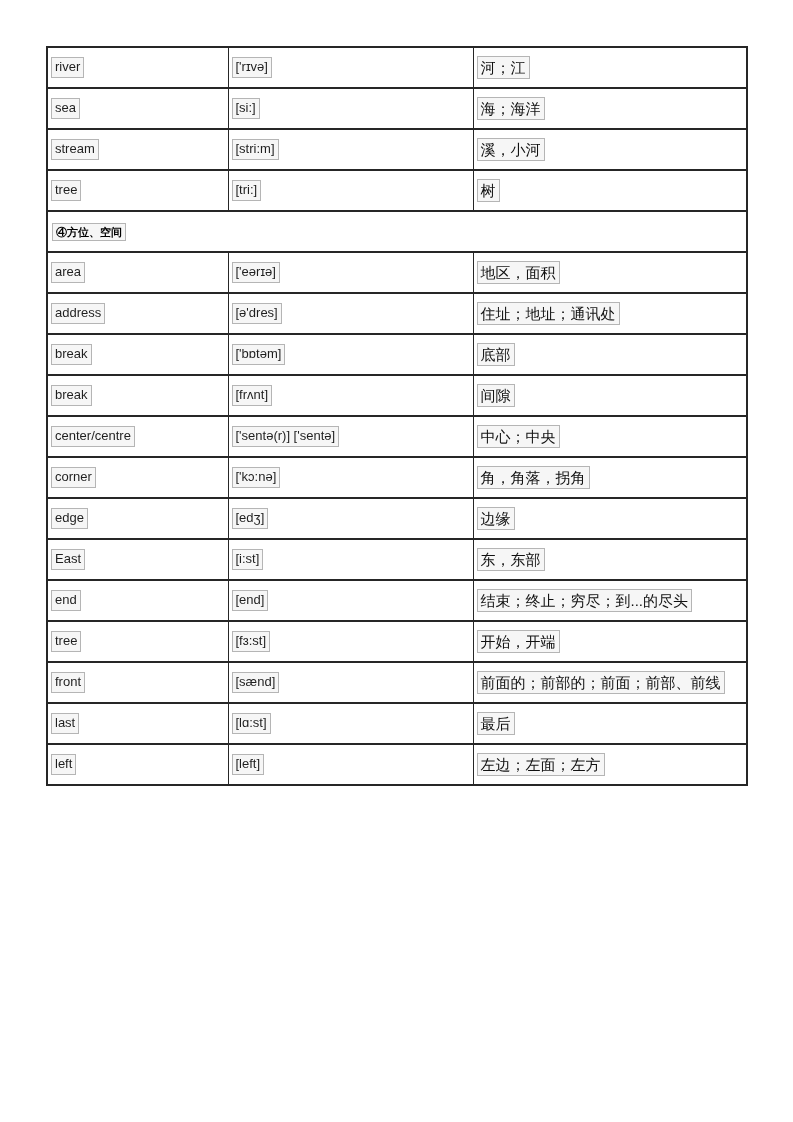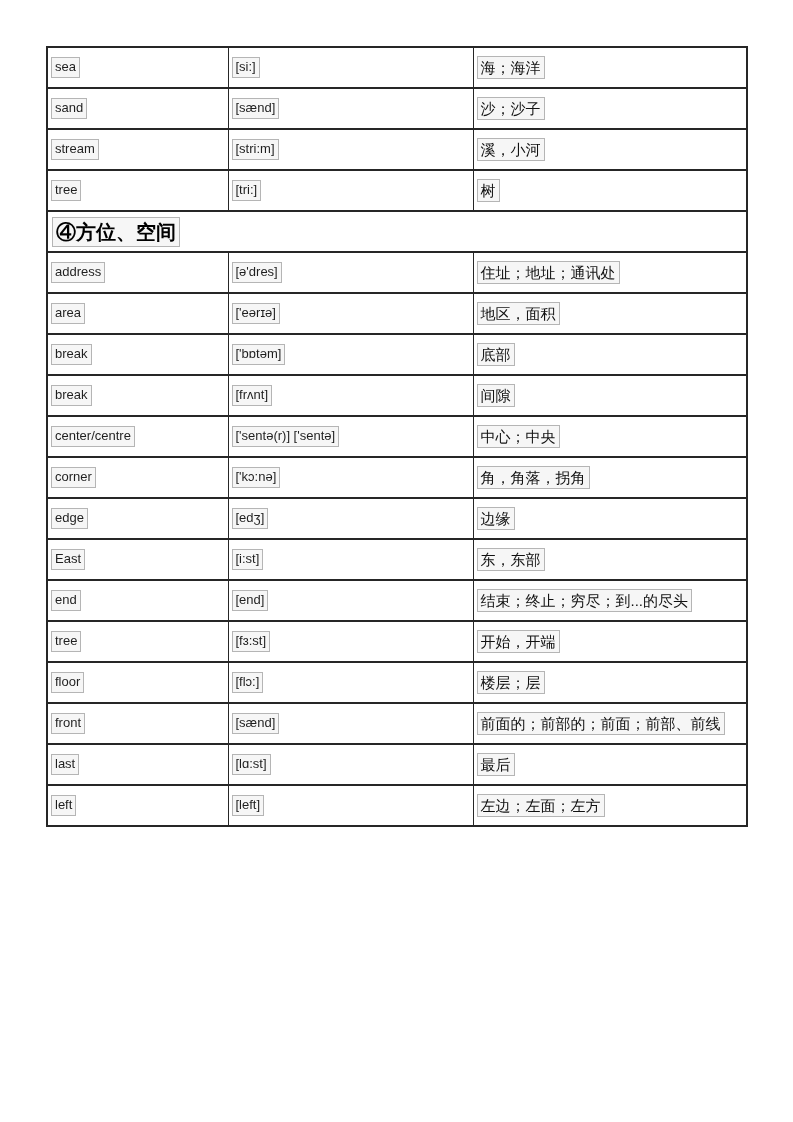--- a/index.html
+++ b/index.html
@@ -47,69 +47,69 @@
     padding: 1px 3px;
     font-size: 13px;
     line-height: 1.3;
     color: #1f1f1f;
   }
   .run.cn {
     font-size: 15px;
     color: #111111;
   }
   .run.section-label {
-    font-size: 20px;
+    font-size: 11px;
     font-weight: bold;
     color: #000000;
     margin-left: 1px;
   }
 </style>
 </head>
 <body>
 
 <div class="page">
   <table class="vocab">
     <colgroup>
       <col style="width:181px">
       <col style="width:245px">
       <col style="width:274px">
     </colgroup>
     <tbody id="vocab-body">
         <tr>
+          <td><span class="run">river</span></td>
+          <td><span class="run">['rɪvə]</span></td>
+          <td><span class="run cn">河；江</span></td>
+        </tr>
+        <tr>
           <td><span class="run">sea</span></td>
           <td><span class="run">[si:]</span></td>
           <td><span class="run cn">海；海洋</span></td>
-        </tr>
-        <tr>
-          <td><span class="run">sand</span></td>
-          <td><span class="run">[sænd]</span></td>
-          <td><span class="run cn">沙；沙子</span></td>
         </tr>
         <tr>
           <td><span class="run">stream</span></td>
           <td><span class="run">[stri:m]</span></td>
           <td><span class="run cn">溪，小河</span></td>
         </tr>
         <tr>
           <td><span class="run">tree</span></td>
           <td><span class="run">[tri:]</span></td>
           <td><span class="run cn">树</span></td>
         </tr>
         <tr class="section-row">
           <td colspan="3"><span class="run section-label">④方位、空间</span></td>
         </tr>
         <tr>
+          <td><span class="run">area</span></td>
+          <td><span class="run">['eərɪə]</span></td>
+          <td><span class="run cn">地区，面积</span></td>
+        </tr>
+        <tr>
           <td><span class="run">address</span></td>
           <td><span class="run">[ə'dres]</span></td>
           <td><span class="run cn">住址；地址；通讯处</span></td>
-        </tr>
-        <tr>
-          <td><span class="run">area</span></td>
-          <td><span class="run">['eərɪə]</span></td>
-          <td><span class="run cn">地区，面积</span></td>
         </tr>
         <tr>
           <td><span class="run">break</span></td>
           <td><span class="run">['bɒtəm]</span></td>
           <td><span class="run cn">底部</span></td>
         </tr>
         <tr>
           <td><span class="run">break</span></td>
           <td><span class="run">[frʌnt]</span></td>
           <td><span class="run cn">间隙</span></td>
@@ -138,25 +138,20 @@
           <td><span class="run">end</span></td>
           <td><span class="run">[end]</span></td>
           <td><span class="run cn">结束；终止；穷尽；到...的尽头</span></td>
         </tr>
         <tr>
           <td><span class="run">tree</span></td>
           <td><span class="run">[fɜ:st]</span></td>
           <td><span class="run cn">开始，开端</span></td>
         </tr>
         <tr>
-          <td><span class="run">floor</span></td>
-          <td><span class="run">[flɔ:]</span></td>
-          <td><span class="run cn">楼层；层</span></td>
-        </tr>
-        <tr>
           <td><span class="run">front</span></td>
           <td><span class="run">[sænd]</span></td>
           <td><span class="run cn">前面的；前部的；前面；前部、前线</span></td>
         </tr>
         <tr>
           <td><span class="run">last</span></td>
           <td><span class="run">[lɑ:st]</span></td>
           <td><span class="run cn">最后</span></td>
         </tr>
         <tr>

